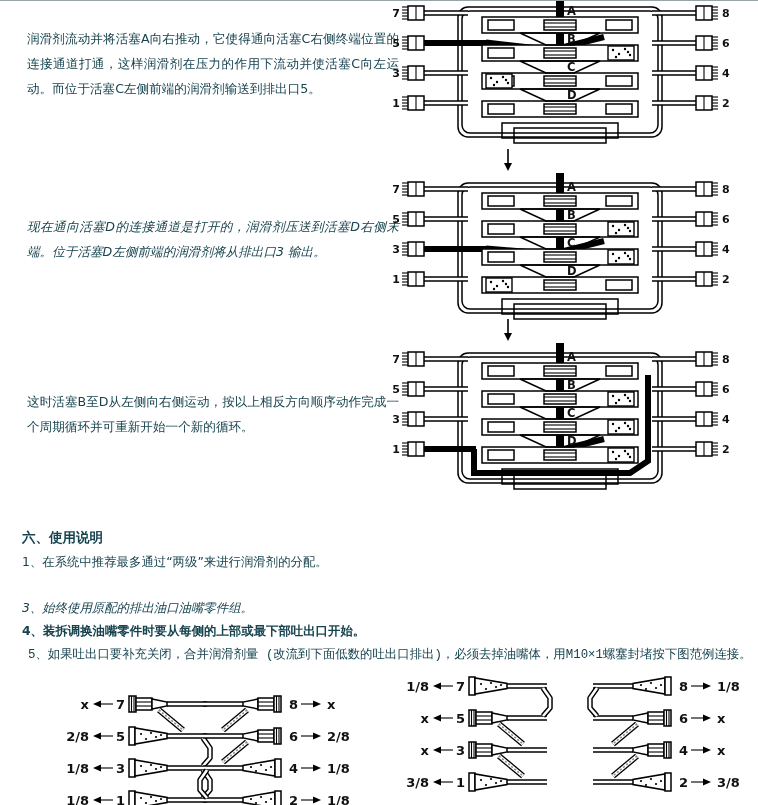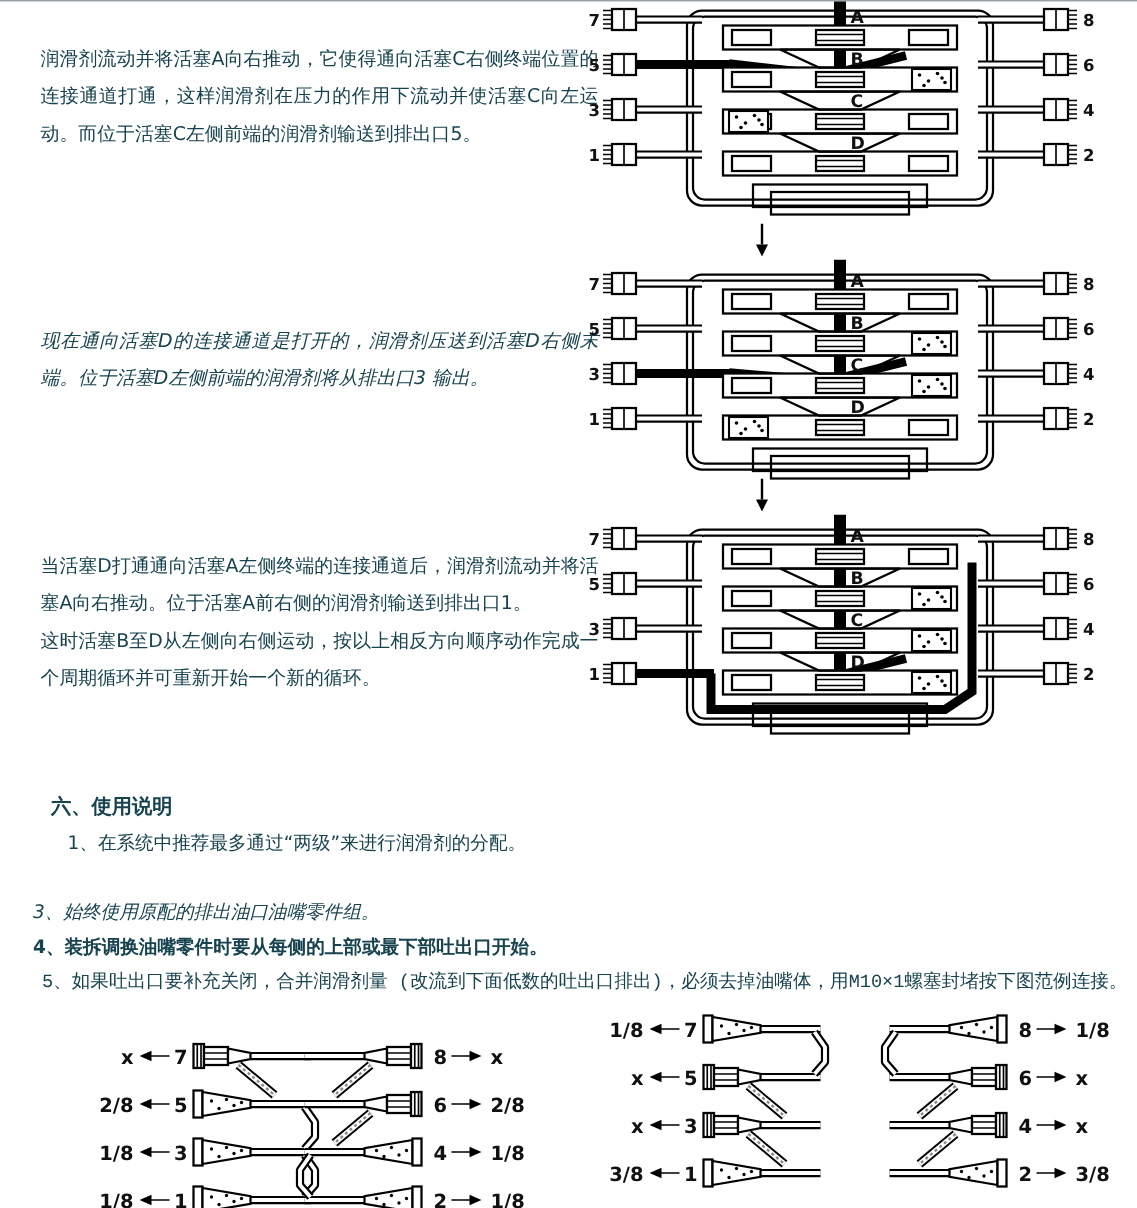--- a/index.html
+++ b/index.html
@@ -1,20 +1,20 @@
 <!DOCTYPE html>
 <html><head>
 <meta charset="utf-8">
 <style>
   html,body{margin:0;padding:0;background:#fff;}
   .page{position:relative;width:758px;height:805px;background:#ffffff;overflow:hidden;
         border-top:1px solid #9aa4a8;font-family:"DejaVu Sans",sans-serif;}
   .para{position:absolute;width:372px;font-size:12.6px;line-height:25px;color:#17434f;
         text-align:justify;}
-  .heading{position:absolute;font-size:13.5px;font-weight:bold;color:#17434f;margin-left:12px;}
+  .heading{position:absolute;font-size:13.5px;font-weight:bold;color:#17434f;}
   .uitem{position:absolute;font-size:12.4px;color:#17434f;white-space:nowrap;}
   
   .oln{fill:none;stroke:#000;stroke-width:1.5;}
   .oln2{fill:#fff;stroke:#000;stroke-width:1.5;}
   .dblo{fill:none;stroke:#000;stroke-width:5.5;stroke-linejoin:round;}
   .dbli{fill:none;stroke:#fff;stroke-width:2.6;stroke-linejoin:round;}
   .blk{fill:none;stroke:#000;stroke-linecap:butt;}
   .thn{stroke:#000;stroke-width:1.1;}
   .stip{fill:#fff;stroke:#000;stroke-width:1.4;}
   .dot{fill:#000;}
@@ -26,21 +26,21 @@
   .texd{stroke:#8a8a8a;stroke-width:1.6;stroke-dasharray:2 2;}
 </style>
 </head>
 <body>
 
 <div class="page">
 
   <div class="para" style="left:27px;top:25px;">润滑剂流动并将活塞A向右推动，它使得通向活塞C右侧终端位置的连接通道打通，这样润滑剂在压力的作用下流动并使活塞C向左运动。而位于活塞C左侧前端的润滑剂输送到排出口5。</div>
   <div class="para" style="left:27px;top:213px;font-style:italic;">现在通向活塞D的连接通道是打开的，润滑剂压送到活塞D右侧末端。位于活塞D左侧前端的润滑剂将从排出口3 输出。</div>
   <div class="para" style="left:27px;top:363px;">
-    <span>当活塞D打通通向活塞A左侧终端的连接通道后，润滑剂流动并将活塞A向右推动。位于活塞A前右侧的润滑剂输送到排出口1。</span><br>
+    <br>
     <span>这时活塞B至D从左侧向右侧运动，按以上相反方向顺序动作完成一个周期循环并可重新开始一个新的循环。</span>
   </div>
 
   <svg style="position:absolute;left:390px;top:-4px;" width="340" height="152" viewBox="0 0 340 152">
 
     <rect class="oln" x="68" y="10" width="204" height="130" rx="10"></rect>
     <rect class="oln" x="72" y="14" width="196" height="122" rx="8"></rect>
     <rect class="oln" x="112" y="126" width="116" height="15"></rect>
     <rect class="oln" x="124" y="131" width="92" height="15"></rect>
 
@@ -510,21 +510,21 @@
     <text class="ptxt" x="332" y="50">6</text>
     <text class="ptxt" x="332" y="80">4</text>
     <text class="ptxt" x="332" y="110">2</text>
     <text class="ltxt" x="177" y="18">A</text>
     <text class="ltxt" x="177" y="46">B</text>
     <text class="ltxt" x="177" y="74">C</text>
     <text class="ltxt" x="177" y="102">D</text>
   </svg>
 
   <div class="heading" style="left:22px;top:528px;">六、使用说明</div>
-  <div class="uitem" style="left:22px;top:553px;margin-left:23px;">1、在系统中推荐最多通过“两级”来进行润滑剂的分配。</div>
+  <div class="uitem" style="left:22px;top:553px;">1、在系统中推荐最多通过“两级”来进行润滑剂的分配。</div>
   <div class="uitem" style="left:22px;top:599px;font-style:italic;">3、始终使用原配的排出油口油嘴零件组。</div>
   <div class="uitem" style="left:22px;top:622px;font-weight:bold;">4、装拆调换油嘴零件时要从每侧的上部或最下部吐出口开始。</div>
   <div class="uitem" style="left:28px;top:645px;font-family:Liberation Mono, monospace;">5、如果吐出口要补充关闭，合并润滑剂量 (改流到下面低数的吐出口排出)，必须去掉油嘴体，用M10×1螺塞封堵按下图范例连接。</div>
 
   <svg style="position:absolute;left:55px;top:687px;" width="170" height="140" viewBox="0 0 170 140">
 
     <path class="dblo" d="M112 16 H152"></path>
       <path class="dbli" d="M112 16 H152"></path>
     <path class="dblo" d="M112 48 H152"></path>
       <path class="dbli" d="M112 48 H152"></path>

